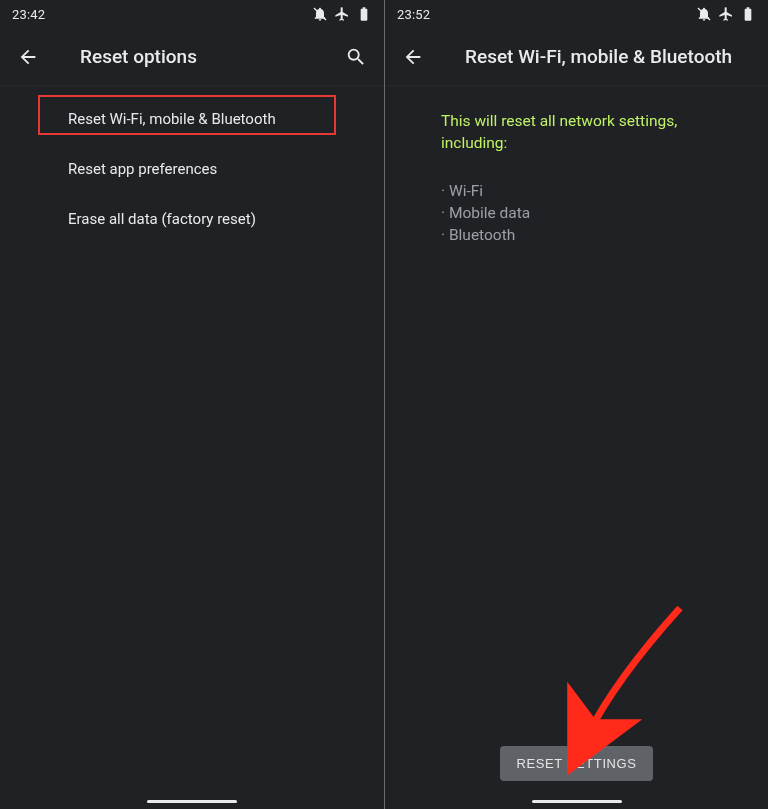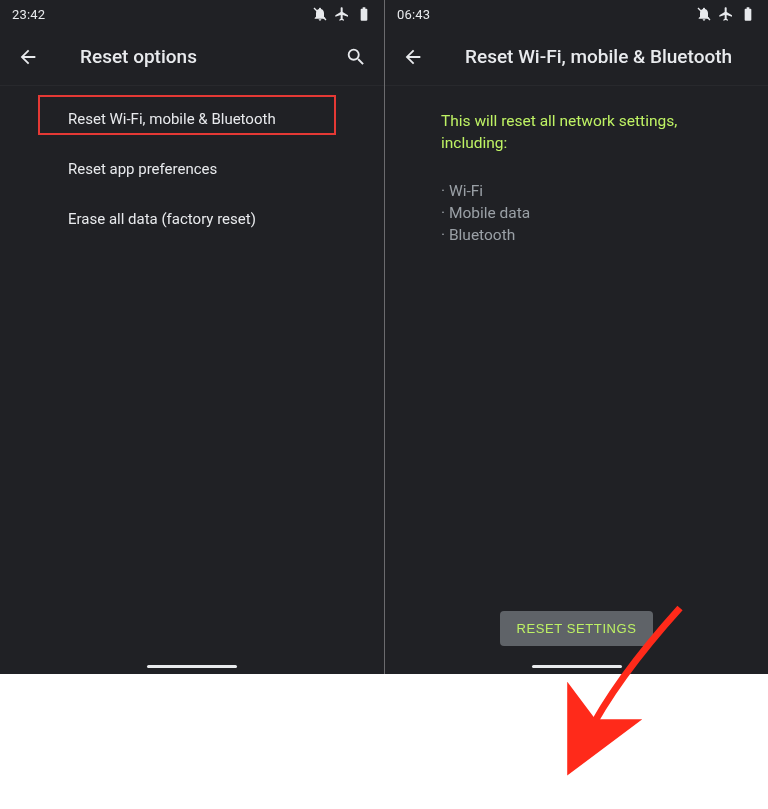--- a/index.html
+++ b/index.html
@@ -7,21 +7,21 @@
       width: 768px;
       height: 809px;
       background: #fff;
       font-family: Roboto, "Segoe UI", Arial, sans-serif;
       display: flex;
       overflow: hidden;
       position: relative;
     }
     .screen {
       width: 384px;
-      height: 674px;
+      height: 809px;
       background: #202125;
       color: #e8eaed;
       position: relative;
       display: flex;
       flex-direction: column;
     }
     .screen + .screen { border-left: 1px solid #6b6b6e; }
 
     
     .status {
@@ -112,21 +112,21 @@
     .bottom-btn-wrap {
       position: absolute;
       bottom: 28px;
       left: 0;
       right: 0;
       display: flex;
       justify-content: center;
     }
     .reset-btn {
       background: #5f6368;
-      color: #bef264;
+      color: #e5e5e5;
       border: none;
       padding: 10px 16px;
       font-size: 13px;
       font-weight: 500;
       letter-spacing: 0.6px;
       border-radius: 4px;
       cursor: pointer;
     }
 
     
@@ -192,21 +192,21 @@
     <div class="list-item">Erase all data (factory reset)</div>
   </div>
 
   <div class="highlight-box"></div>
 
   <div class="gesture"></div>
 </div>
 
 <div class="screen">
   <div class="status">
-    <span class="time">06:43</span>
+    <span class="time">23:52</span>
     <span class="right-icons">
       <svg viewBox="0 0 24 24">
           <path d="M12 22c1.1 0 2-.9 2-2h-4c0 1.1.9 2 2 2zm6-6v-5c0-3.07-1.63-5.64-4.5-6.32V4c0-.83-.67-1.5-1.5-1.5S10.5 3.17 10.5 4v.68C7.64 5.36 6 7.92 6 11v5l-2 2v1h16v-1l-2-2z"></path>
           <line x1="3" y1="3" x2="21" y2="21" stroke="#e8eaed" stroke-width="2"></line>
         </svg>
       <svg viewBox="0 0 24 24">
           <path d="M21 16v-2l-8-5V3.5c0-.83-.67-1.5-1.5-1.5S10 2.67 10 3.5V9l-8 5v2l8-2.5V19l-2 1.5V22l3.5-1 3.5 1v-1.5L13 19v-5.5l8 2.5z"></path>
         </svg>
       <svg viewBox="0 0 24 24">
           <path d="M15.67 4H14V2h-4v2H8.33C7.6 4 7 4.6 7 5.33v15.33C7 21.4 7.6 22 8.33 22h7.33c.74 0 1.34-.6 1.34-1.33V5.33C17 4.6 16.4 4 15.67 4z"></path>

